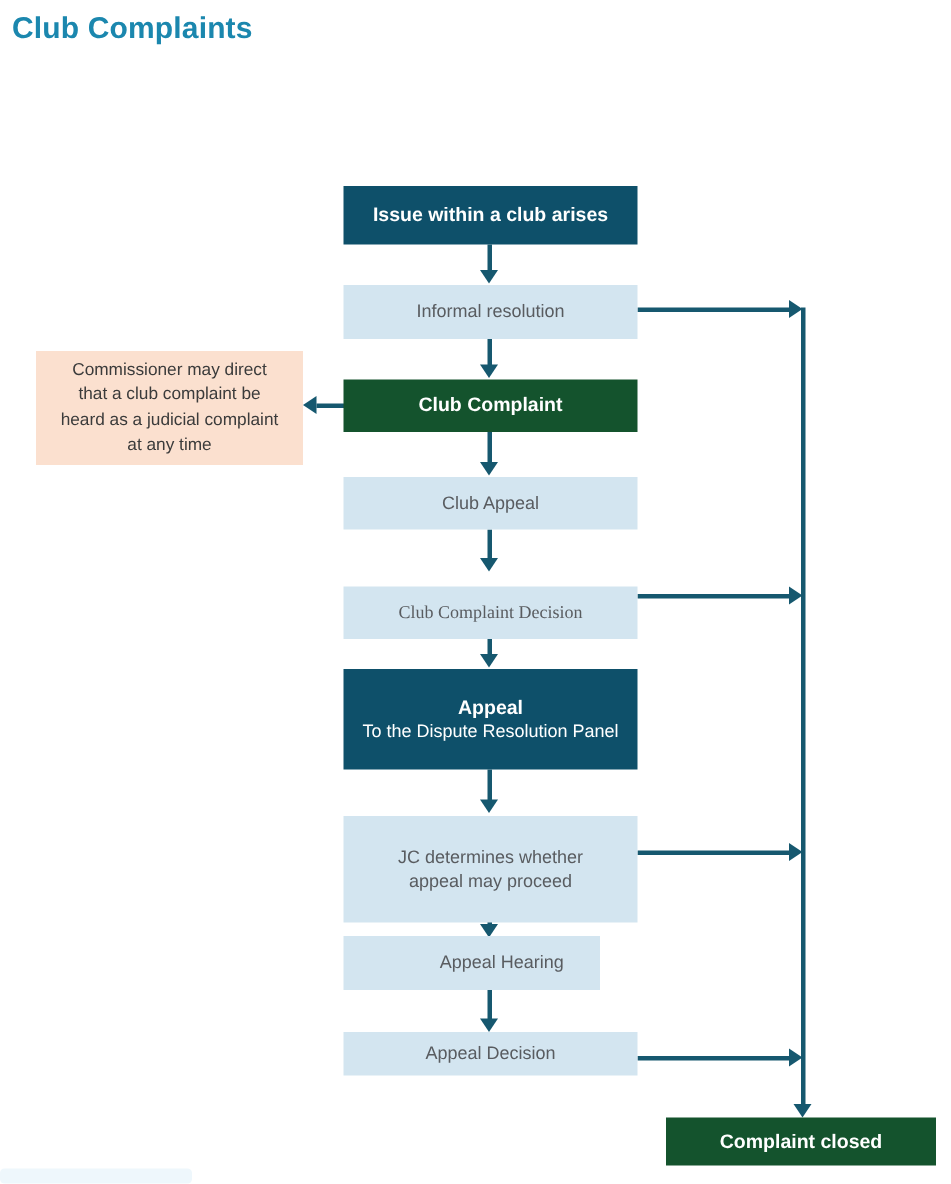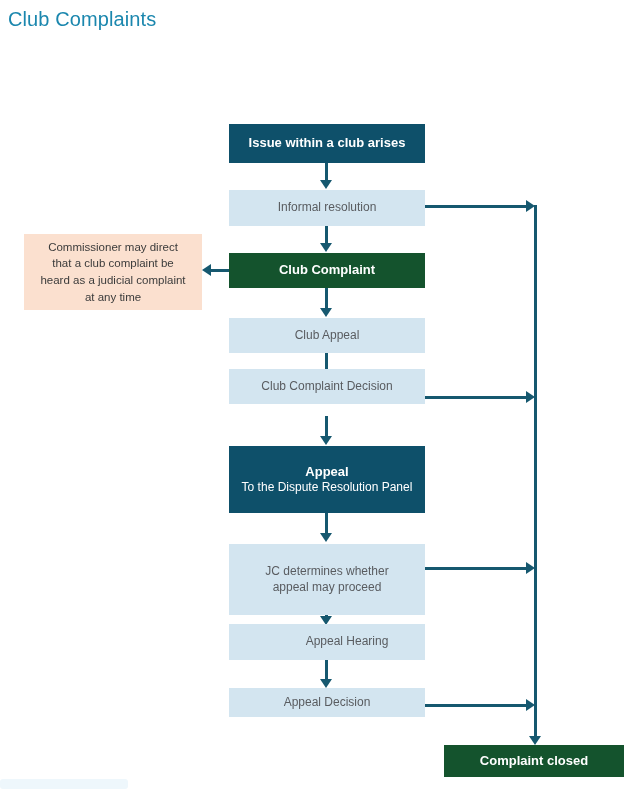--- a/index.html
+++ b/index.html
@@ -14,21 +14,21 @@
     overflow: hidden;
     font-family: "Liberation Sans", sans-serif;
   }
 
   #page-title {
     position: absolute;
     left: 8px;
     top: 8px;
     font-size: 20px;
     color: #1b87ae;
-    font-weight: 400;
+    font-weight: 700;
     letter-spacing: 0.1px;
     white-space: nowrap;
   }
 
   
   .node {
     position: absolute;
     box-sizing: border-box;
     display: flex;
     flex-direction: column;
@@ -174,35 +174,35 @@
 </div>
 
 <div class="node node-red" style="left:229px; top:253px; width:196px; height:35px;">
   <span class="ln">Club Complaint</span>
 </div>
 
 <div class="node node-light" style="left:229px; top:318px; width:196px; height:35px;">
   <span class="ln">Club Appeal</span>
 </div>
 
-<div class="node node-light" style="left:229px; top:369px; width:196px; height:35px;">
+<div class="node node-light" style="left:229px; top:391px; width:196px; height:35px;font-family:Liberation Serif, serif;">
   <span class="ln">Club Complaint Decision</span>
 </div>
 
 <div class="node node-dark" style="left:229px; top:446px; width:196px; height:67px;">
   <span class="ln">Appeal</span>
   <span class="ln sub">To the Dispute Resolution Panel</span>
 </div>
 
 <div class="node node-light" style="left:229px; top:544px; width:196px; height:71px;">
   <span class="ln">JC determines whether</span>
   <span class="ln">appeal may proceed</span>
 </div>
 
-<div class="node node-light" style="left:229px; top:624px; width:196px; height:36px;padding-left:40px;">
+<div class="node node-light" style="left:229px; top:624px; width:171px; height:36px;padding-left:40px;">
   <span class="ln">Appeal Hearing</span>
 </div>
 
 <div class="node node-light" style="left:229px; top:688px; width:196px; height:29px;">
   <span class="ln">Appeal Decision</span>
 </div>
 
 <div class="node node-red" style="left:444px; top:745px; width:180px; height:32px;">
   <span class="ln">Complaint closed</span>
 </div>

